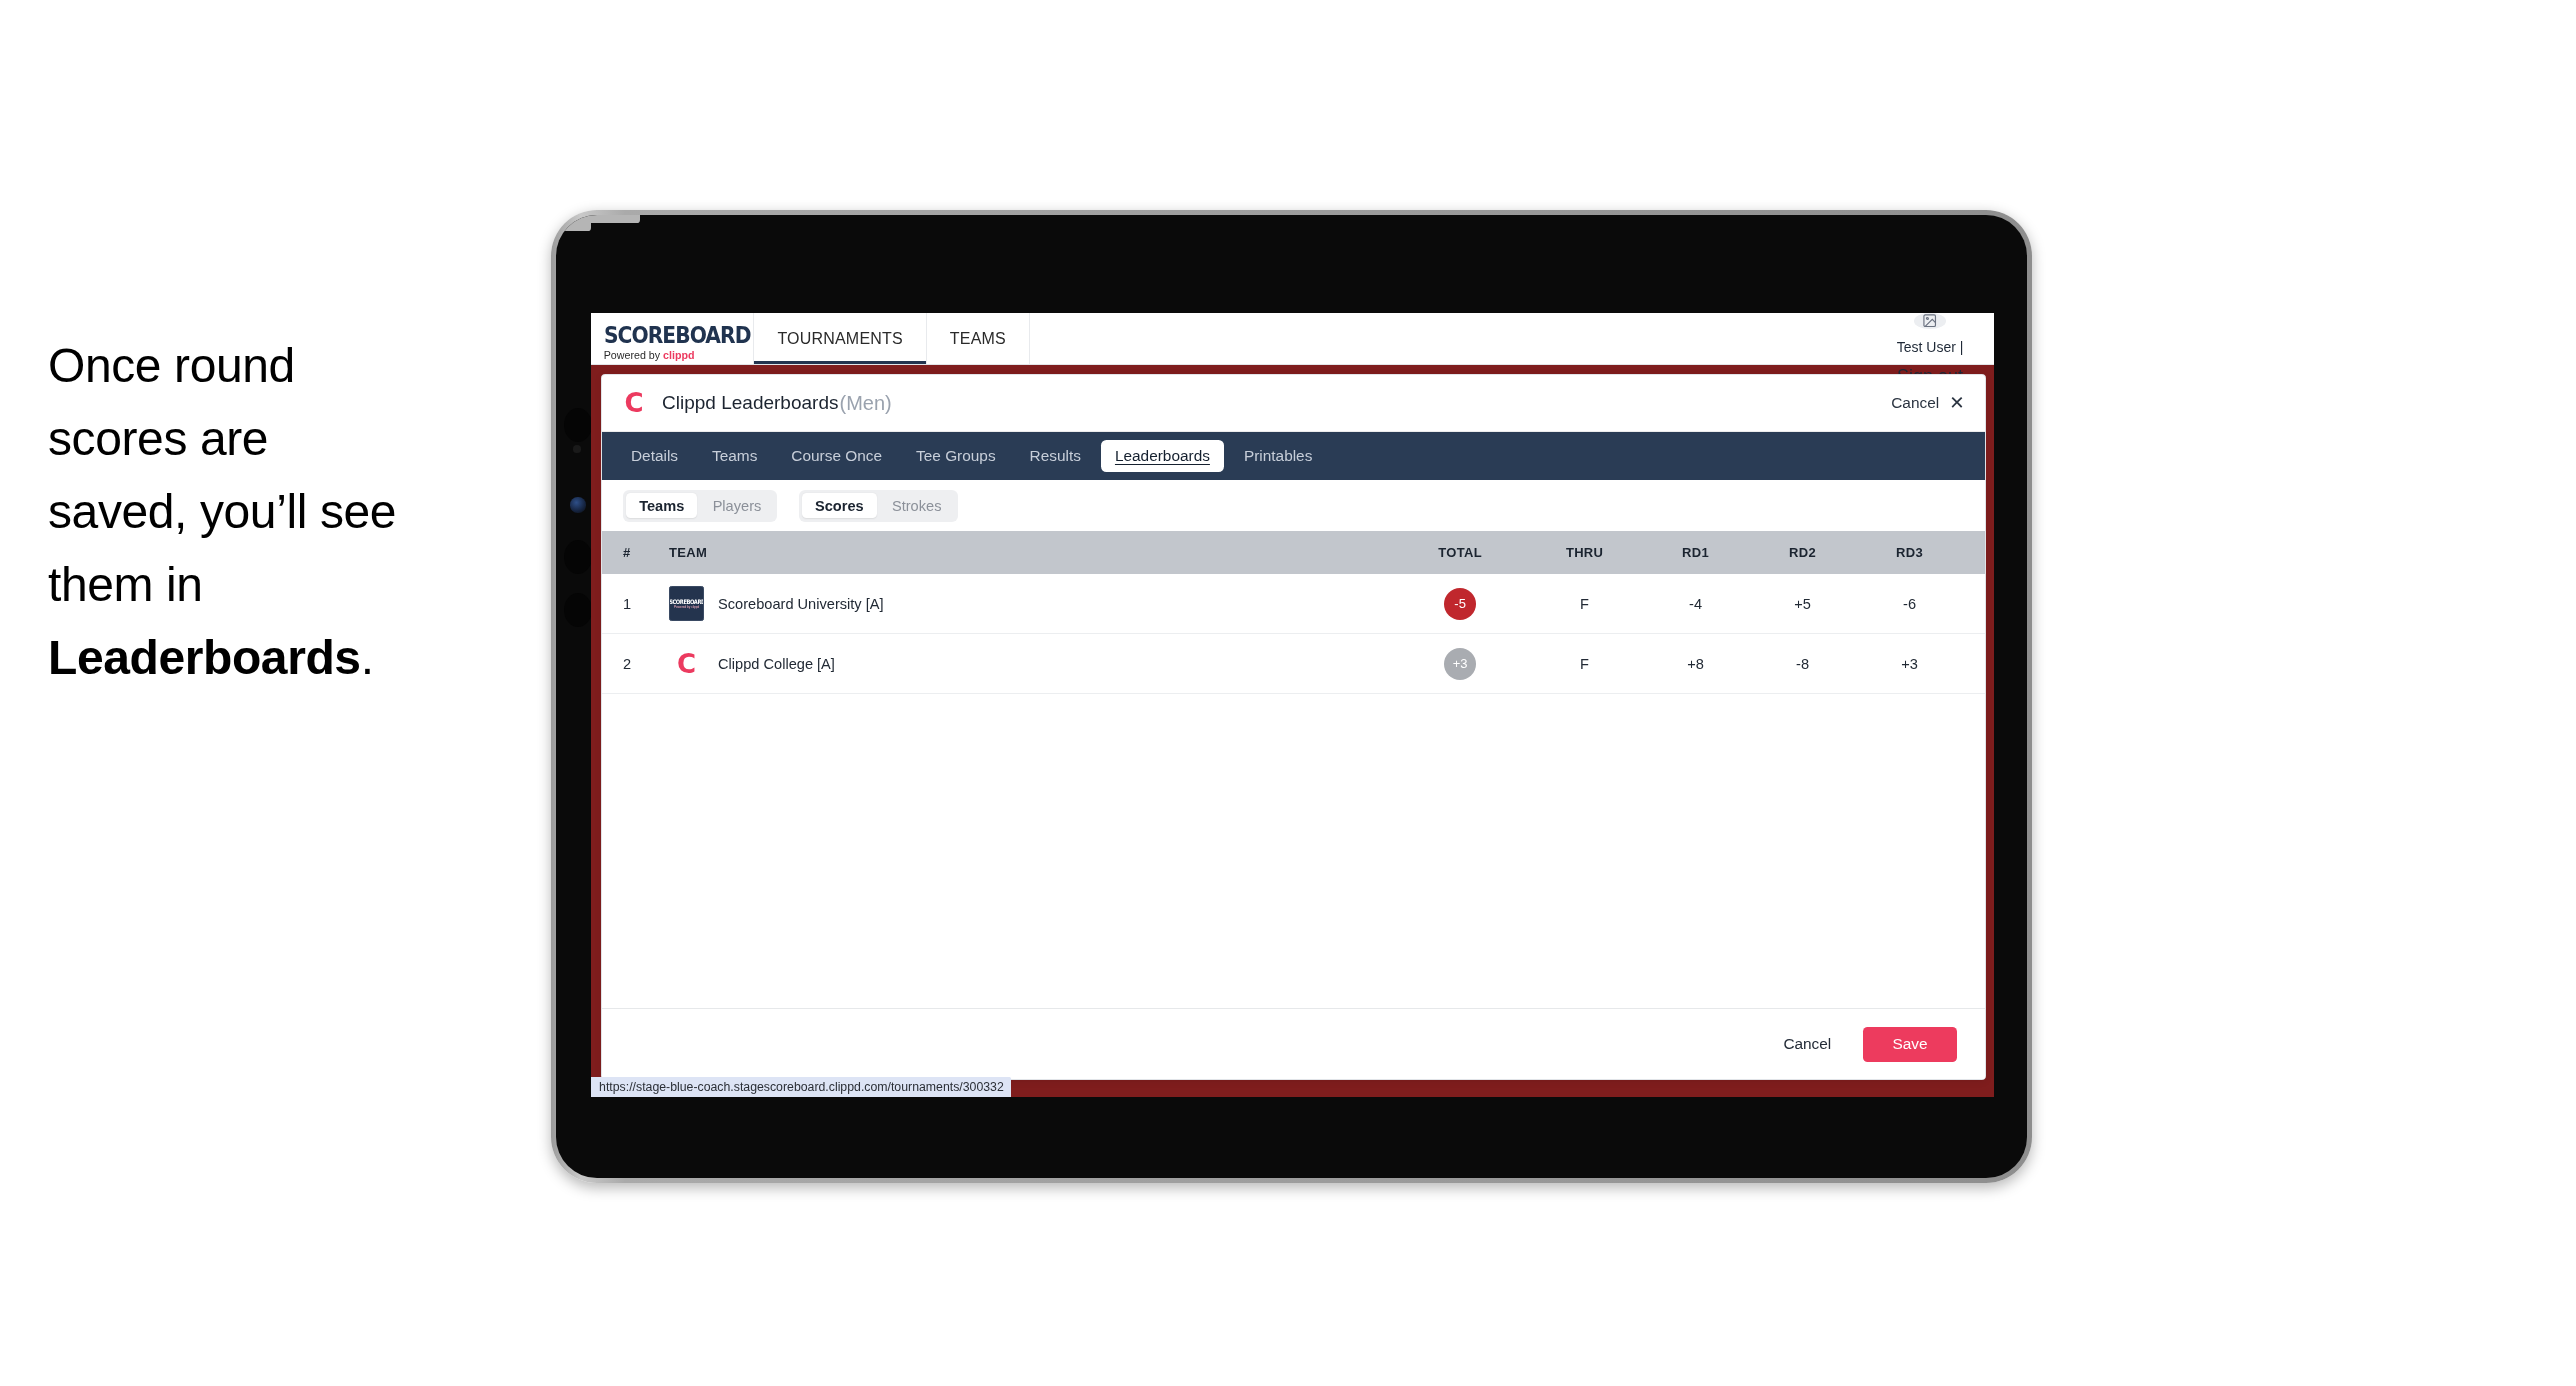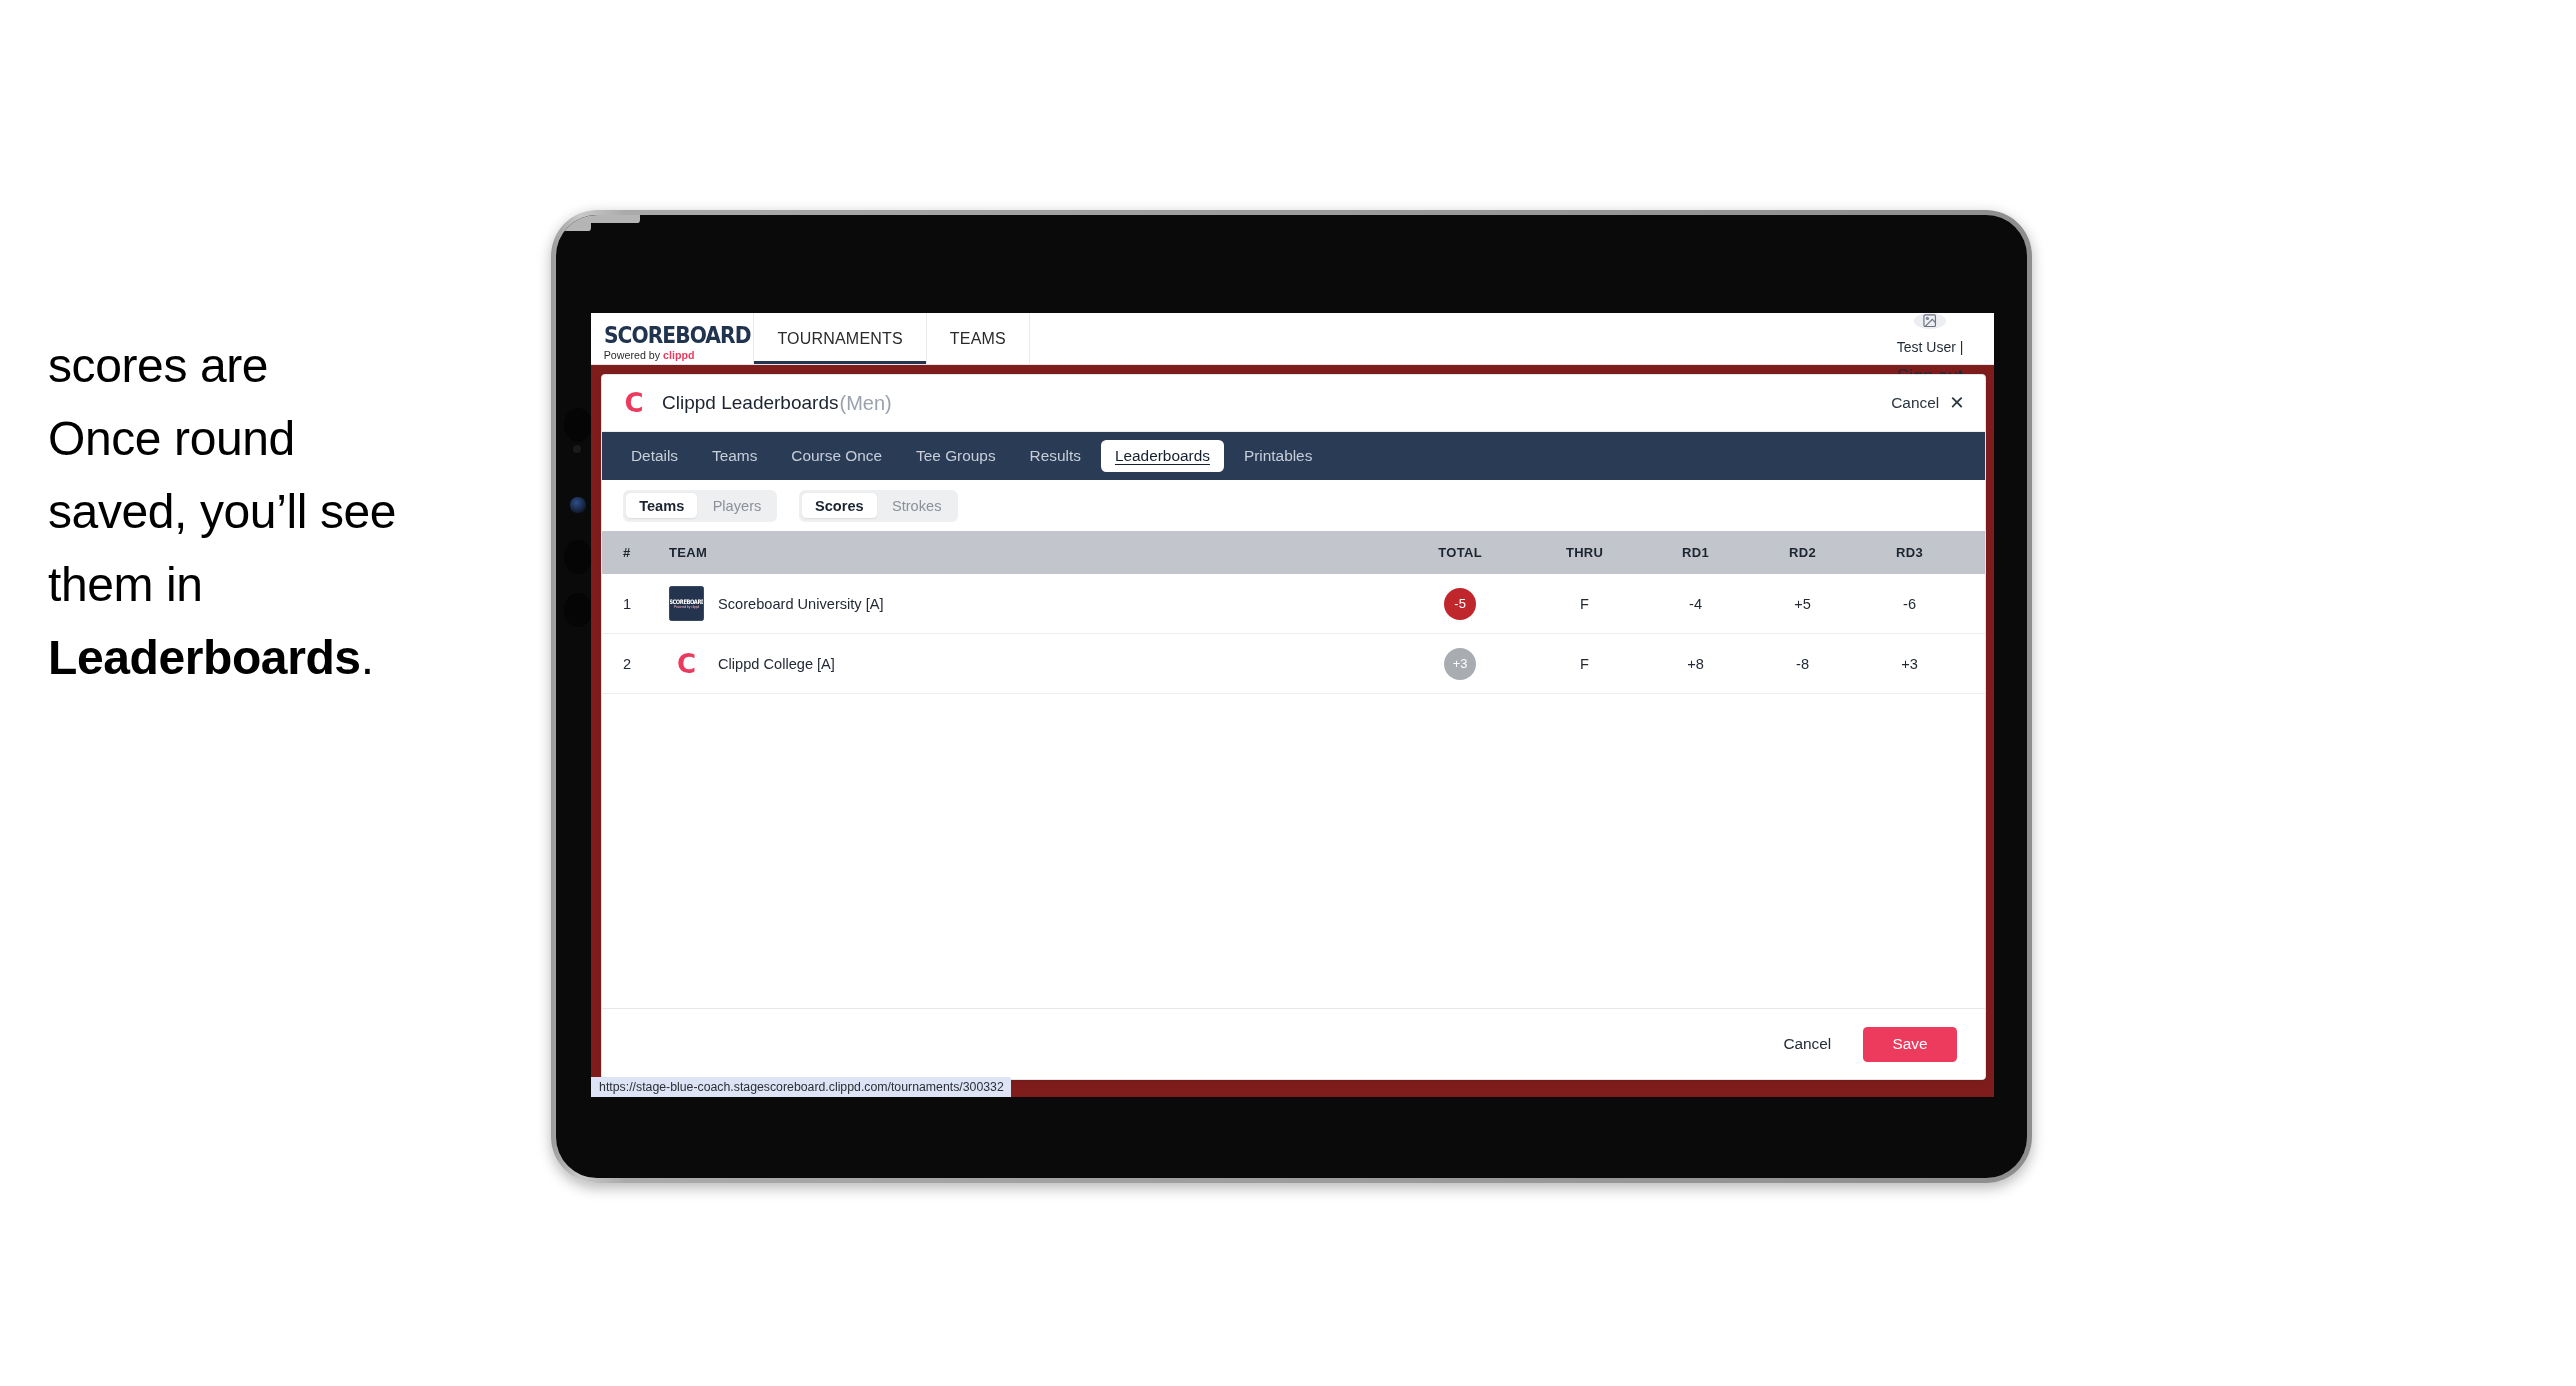--- a/index.html
+++ b/index.html
@@ -304,22 +304,22 @@
     padding: 3.1px 7.7px 3.8px 7.7px;
     white-space: nowrap;
     border-top-right-radius: 1.5px;
     margin-top: 37px;
   }
 </style>
 </head>
 <body>
 
 <div id="caption">
+  <div>Once round</div>
   <div>scores are</div>
-  <div>Once round</div>
   <div>saved, you’ll see</div>
   <div>them in</div>
   <div>
     <span class="bold">Leaderboards</span><span>.</span>
   </div>
 </div>
 
 <div id="tablet-frame">
   <div id="tablet-bezel">
 

